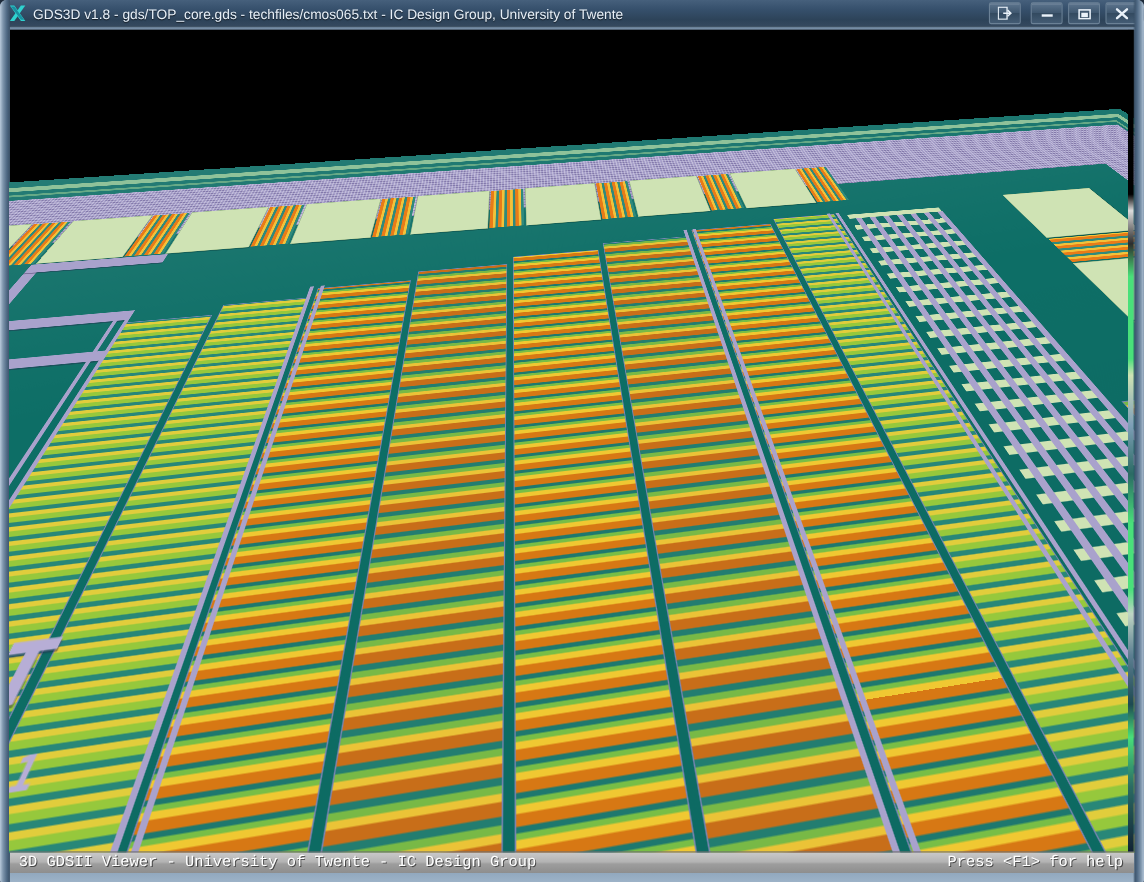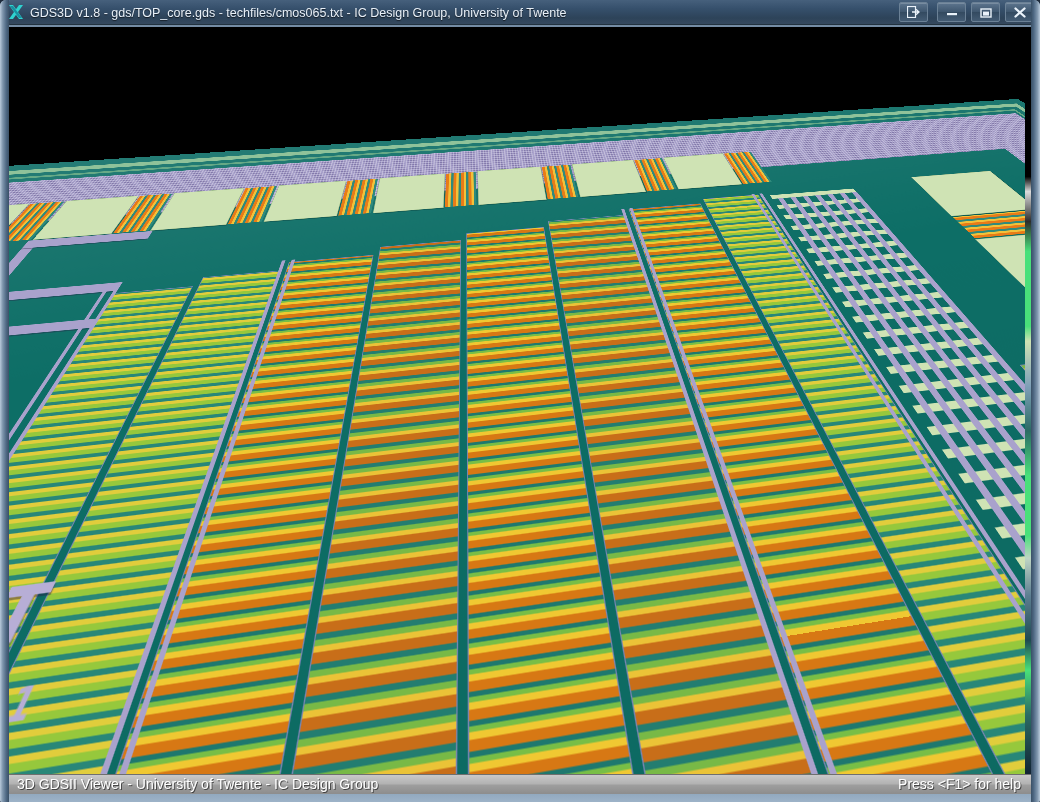--- a/index.html
+++ b/index.html
@@ -140,21 +140,21 @@
      background:linear-gradient(180deg,
        #000 0%,#000 20%,#dcdcdc 22%,#2d2d2d 26%,#49e07a 30%,#49e07a 40%,
        #cfe3b4 42%,#7fa0b8 48%,#2b6b64 54%,#49e07a 60%,#49e07a 68%,
        #bfd6c4 71%,#5d7f92 76%,#1e4a52 82%,#49e07a 86%,#2b6b64 92%,#123 100%);}
 
   
   .statusbar{position:absolute;left:9px;bottom:8px;width:1022px;height:19px;
      background:linear-gradient(180deg,#c9c9c9 0%,#b3b3b3 45%,#9d9d9d 55%,#8d8d8d 100%);
      border-top:1px solid #6f6f6f;}
   .stxt{position:absolute;top:1px;height:17px;line-height:17px;
-     font-family:Liberation Sans, sans-serif;
+     font-family:Liberation Mono, monospace;
      font-size:14px;color:#ffffff;white-space:nowrap;
      text-shadow:1px 1px 0 rgba(0,0,0,.55);}
   .stxt.left{left:8px;}
   .stxt.right{right:10px;}
 </style>
 </head>
 <body>
 
 <div class="window">
 

